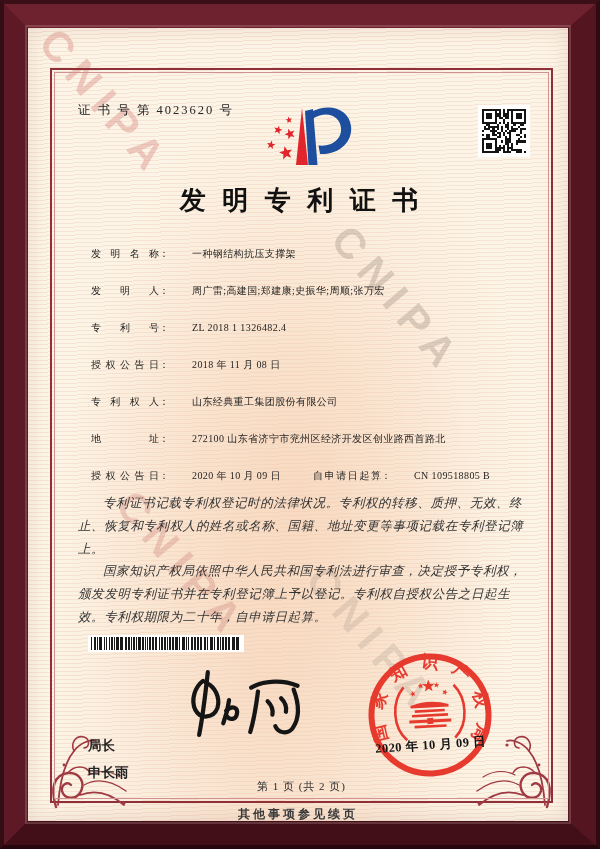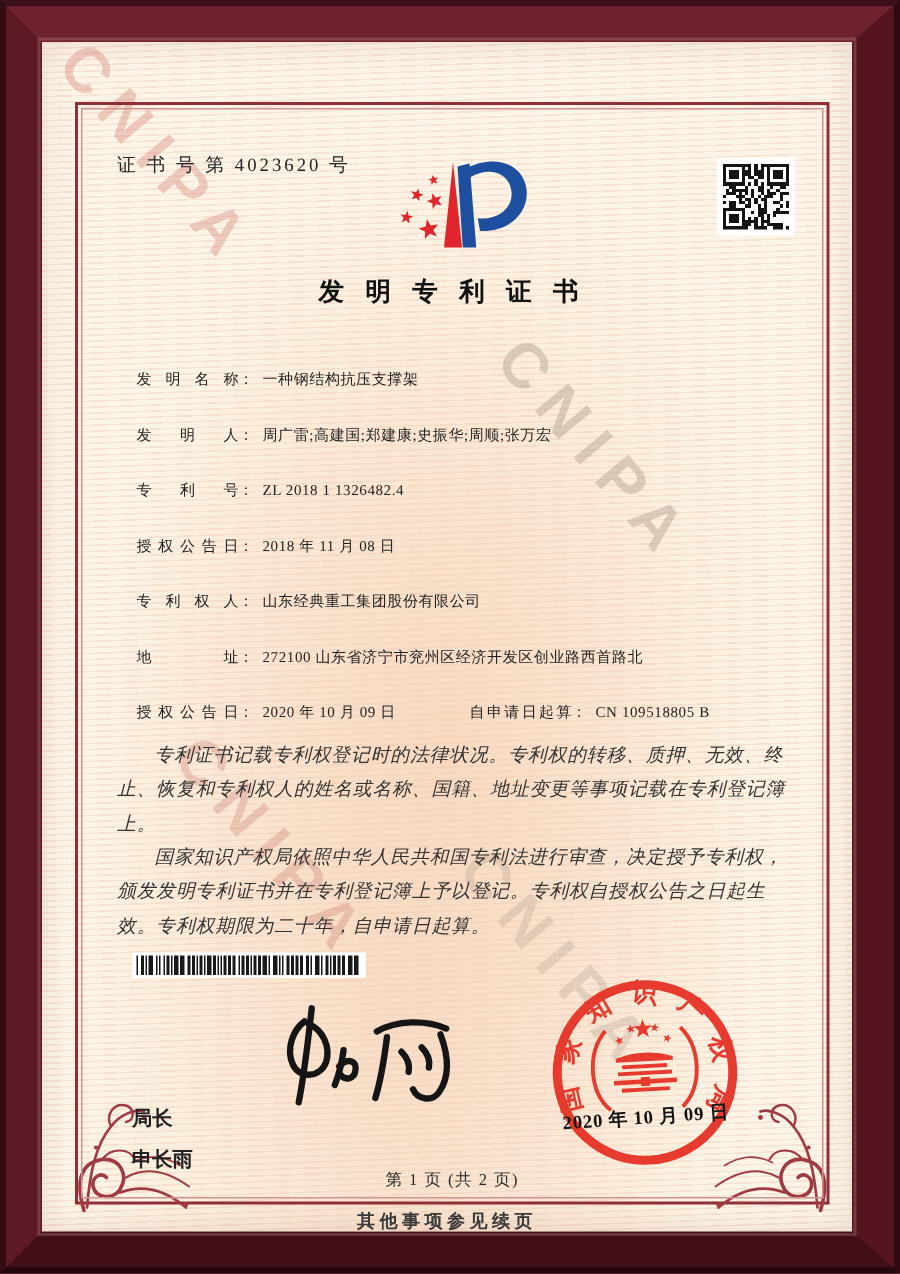--- a/index.html
+++ b/index.html
@@ -33,28 +33,28 @@
   .inner-border::after{content:"";position:absolute;inset:2px;border:1px solid #cf9191;}
   .corner-orn{position:absolute;bottom:-10px;pointer-events:none;}
   .corner-orn.left{left:-8px;}
   .corner-orn.right{right:-8px;transform:scaleX(-1);}
   
   .cert-no{position:absolute;left:50px;top:74px;font-size:12.5px;letter-spacing:2px;color:#232323;}
   .logo{position:absolute;left:225px;top:74px;}
   .qr{position:absolute;left:450px;top:77px;width:52px;height:52px;background:#fff;
       display:flex;align-items:center;justify-content:center;}
   .title{position:absolute;left:22px;top:155px;width:503px;text-align:center;
-         font-size:17px;font-weight:bold;letter-spacing:5px;color:#111;}
+         font-size:26px;font-weight:bold;letter-spacing:5px;color:#111;}
   .fields{position:absolute;left:63px;top:217px;width:468px;font-size:10px;color:#1f1f1f;}
   .frow{display:flex;margin-bottom:19px;line-height:18px;white-space:nowrap;}
   .fgroup{display:flex;white-space:nowrap;}
   .fgroup.first{width:222px;}
   .flabel{display:inline-block;width:68px;text-align:justify;text-align-last:justify;}
   .fcolon{display:inline-block;}
-  .fvalue{margin-left:6px;letter-spacing:.4px;}
+  .fvalue{margin-left:23px;letter-spacing:.4px;}
   .paras{position:absolute;left:50px;top:464px;width:449px;font-size:12.5px;line-height:1.82;
          color:#333;font-style:italic;letter-spacing:.6px;}
   .paras p{margin:0;text-indent:2em;}
   .barcode{position:absolute;left:60px;top:607px;height:17px;background:#fff;
            padding:2px 3px;display:flex;align-items:stretch;}
   .barcode i{display:block;background:#191919;}
   .signer{position:absolute;left:60px;top:660px;font-family:"Liberation Sans","DejaVu Sans",sans-serif;
           font-weight:bold;font-size:13.5px;color:#222;line-height:27px;margin-top:44px;}
   .sig{position:absolute;left:148px;top:638px;}
   .seal{position:absolute;left:337px;top:622px;transform:rotate(-3deg);opacity:.95;}

